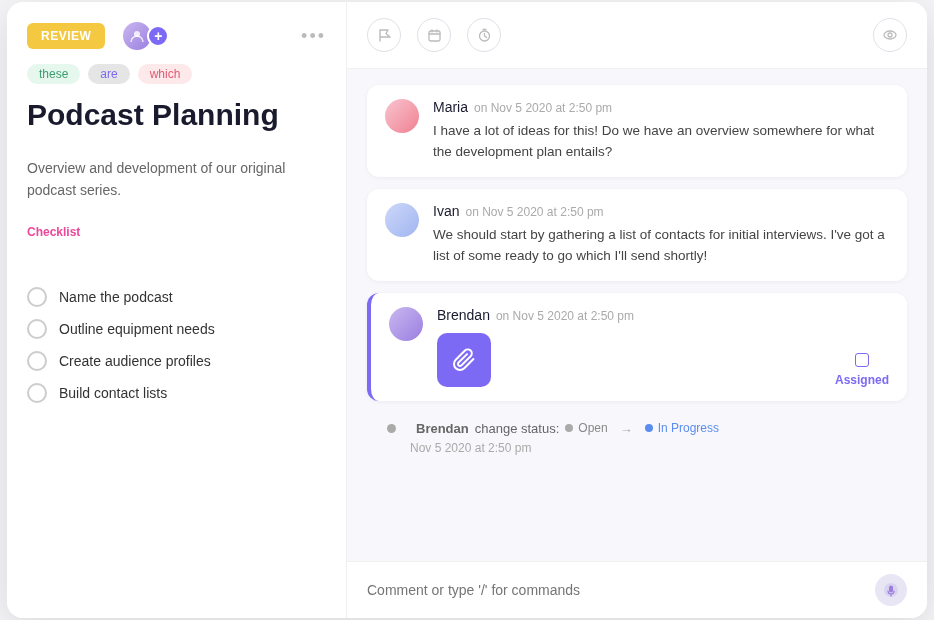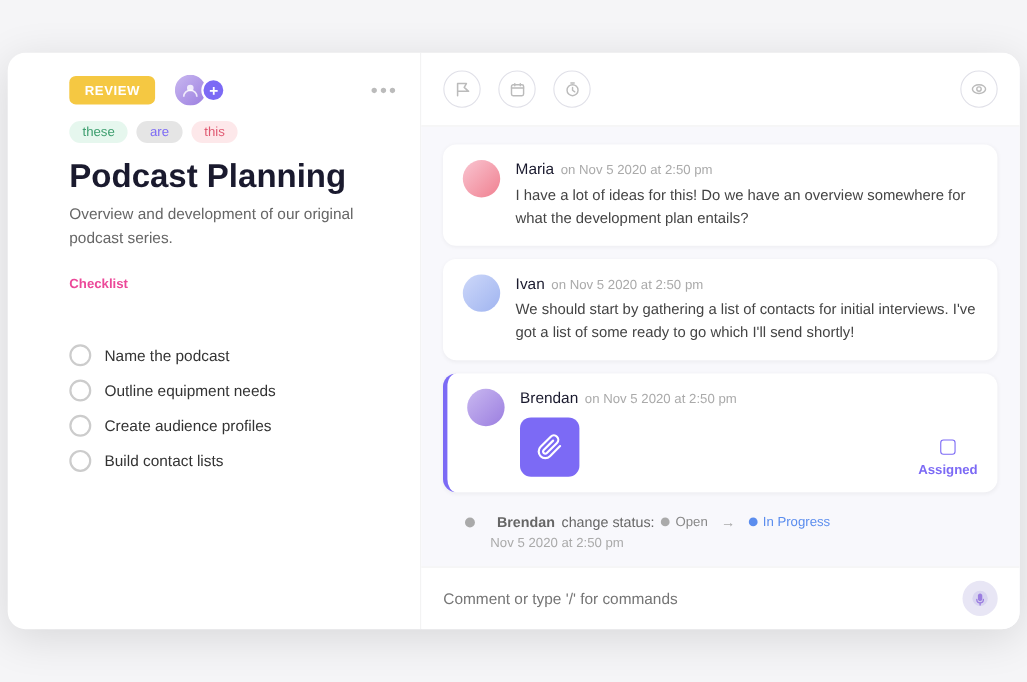--- a/index.html
+++ b/index.html
@@ -8,27 +8,26 @@
       background: #f5f5f7;
       width: 934px;
       height: 620px;
       overflow: hidden;
       display: flex;
       align-items: center;
       justify-content: center;
     }
     .app-window {
       width: 920px;
-      height: 524px;
+      height: 616px;
       background: #fff;
       border-radius: 16px;
       box-shadow: 0 8px 40px rgba(0,0,0,0.12);
       display: flex;
       overflow: hidden;
-      padding-left: 36px;
     }
     
     .left-panel {
       width: 340px;
       min-width: 340px;
       background: #fff;
       border-right: 1px solid #f0f0f0;
       display: flex;
       flex-direction: column;
       padding: 0;
@@ -109,21 +108,21 @@
     .tag-pink { background: #fde8ea; color: #e05a72; }
     .left-content {
       padding: 0 20px;
       flex: 1;
       overflow-y: auto;
     }
     .page-title {
       font-size: 30px;
       font-weight: 800;
       color: #1a1a2e;
-      margin-bottom: 4px;
+      margin-bottom: 24px;
       line-height: 1.15;
     }
     .page-description {
       font-size: 14px;
       color: #666;
       margin-bottom: 24px;
       line-height: 1.6;
     }
     .section-title {
       font-size: 12px;
@@ -383,21 +382,21 @@
             <path d="M2 14c0-3.3 2.7-6 6-6s6 2.7 6 6" stroke="#fff" stroke-width="1.5" fill="none" opacity="0.8"></path>
           </svg>
         </div>
         <div class="avatar-add">+</div>
       </div>
       <button class="more-btn">•••</button>
     </div>
     <div class="tags-row">
       <span class="tag tag-green">these</span>
       <span class="tag tag-purple">are</span>
-      <span class="tag tag-pink">this</span>
+      <span class="tag tag-pink">which</span>
     </div>
     <div class="left-content">
       <h1 class="page-title">Podcast Planning</h1>
       <p class="page-description">Overview and development of our original podcast series.</p>
       <h2 class="section-title">Checklist</h2>
       <div class="checklist">
         <div class="checklist-item">
           <div class="check-circle"></div>
           <span>Name the podcast</span>
         </div>

